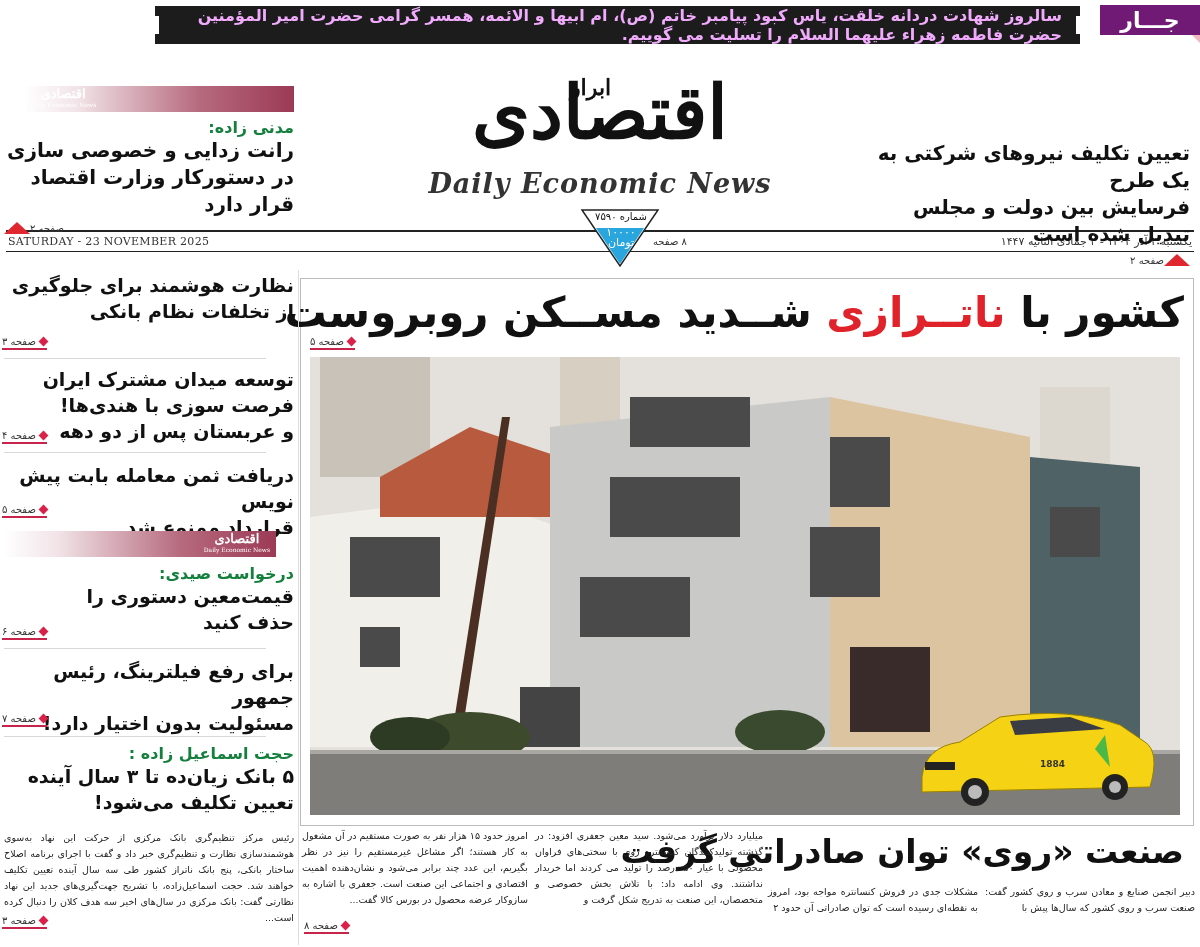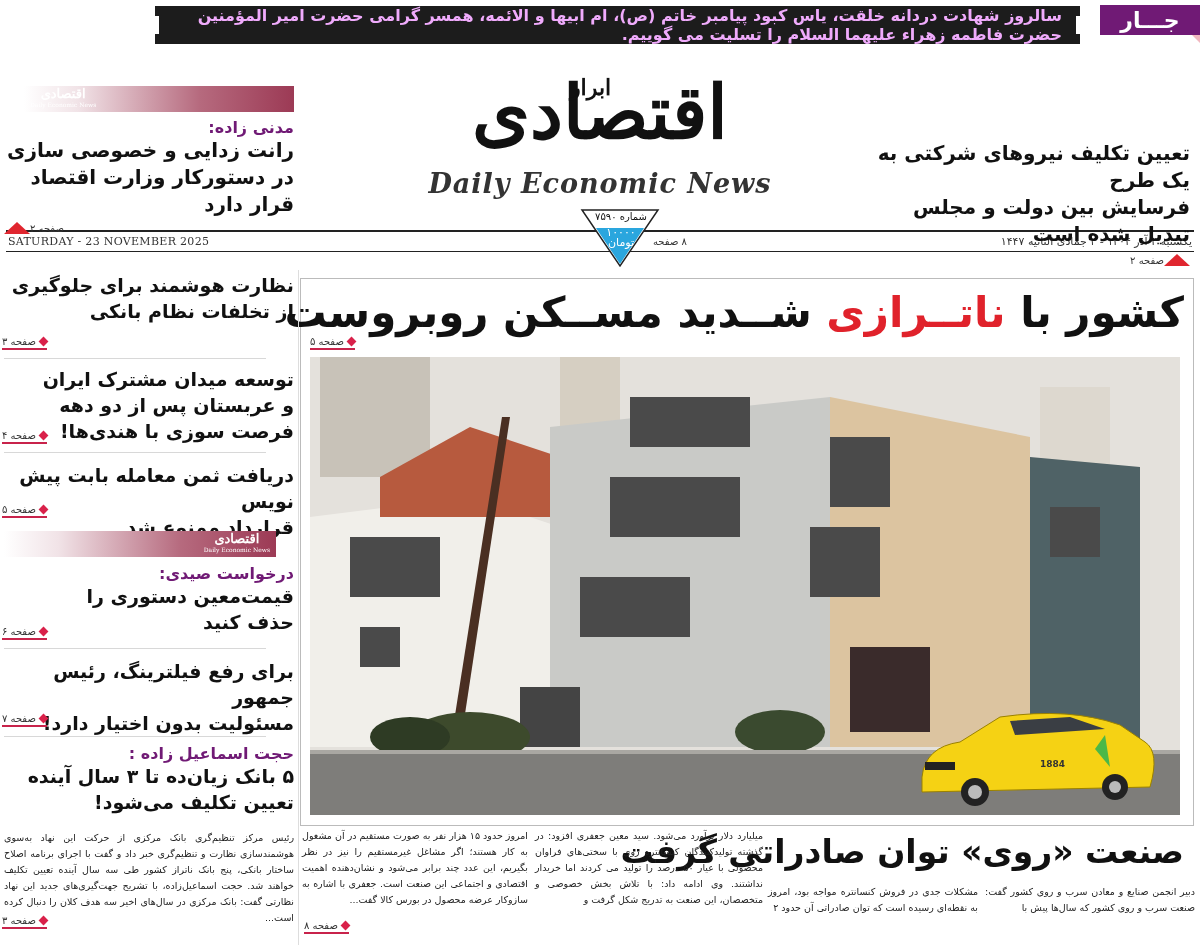--- a/index.html
+++ b/index.html
@@ -32,21 +32,21 @@
   .date-en { position: absolute; top: 235px; left: 8px; font-family: "DejaVu Serif", serif; font-size: 11px; color: #333; letter-spacing: 0.3px; }
   .pages { position: absolute; top: 236px; left: 653px; font-size: 10px; direction: rtl; color: #333; }
   .date-fa { position: absolute; top: 235px; right: 8px; font-size: 11px; direction: rtl; color: #333; }
 
   
   .top-left-news { position: absolute; top: 86px; left: 4px; width: 290px; direction: rtl; }
   .logo-strip { height: 26px; background: linear-gradient(to left, #9c3a55 0%, #b66a7e 35%, #f1e3e7 80%, #ffffff 100%);
                 display: flex; align-items: center; justify-content: flex-end; padding: 0 6px; position: relative; }
   .logo-strip .mini-logo { color: #fff; font-family: "DejaVu Serif", serif; font-size: 13px; font-weight: bold; text-align: center; line-height: 11px; }
   .logo-strip .mini-en { font-size: 6px; display: block; color: #fff; font-weight: normal; }
-  .kicker { color: #701a75; font-weight: bold; font-size: 16px; text-align: right; }
+  .kicker { color: #15803d; font-weight: bold; font-size: 16px; text-align: right; }
   .hl { font-weight: bold; font-size: 20px; line-height: 27px; text-align: right; color: #111; }
   .hl-sm { font-weight: bold; font-size: 19px; line-height: 26px; text-align: right; color: #111; }
   .page-ref { display: inline-flex; align-items: center; font-size: 10px; direction: rtl; color: #333; }
   .tri-red { width: 0; height: 0; border-left: 13px solid transparent; border-right: 13px solid transparent; border-bottom: 12px solid #e0262f; }
   .dia { width: 7px; height: 7px; background: #d9214a; transform: rotate(45deg); display: inline-block; }
   .page-link { position: absolute; left: 2px; font-size: 10px; color: #333; direction: rtl; display: flex; align-items: center; gap: 4px;
                border-bottom: 2px solid #c8234b; padding-bottom: 1px; }
 
   .top-right-news { position: absolute; top: 140px; right: 10px; width: 320px; direction: rtl; }
 
@@ -196,22 +196,22 @@
   <div class="hl-sm">از تخلفات نظام بانکی</div>
 </div>
 <div class="page-link" style="top:336px">
   <span class="dia"></span>
     <span>صفحه ۳</span>
 </div>
 <div class="hsep" style="top:358px"></div>
 
 <div style="position:absolute;top:366px;left:4px;width:290px;direction:rtl">
   <div class="hl-sm">توسعه میدان مشترک ایران</div>
+  <div class="hl-sm">فرصت سوزی با هندی‌ها!</div>
   <div class="hl-sm">و عربستان پس از دو دهه</div>
-  <div class="hl-sm">فرصت سوزی با هندی‌ها!</div>
 </div>
 <div class="page-link" style="top:430px">
   <span class="dia"></span>
     <span>صفحه ۴</span>
 </div>
 <div class="hsep" style="top:452px"></div>
 
 <div style="position:absolute;top:462px;left:4px;width:290px;direction:rtl">
   <div class="hl-sm">دریافت ثمن معامله بابت پیش نویس</div>
   <div class="hl-sm">قرارداد ممنوع شد</div>

